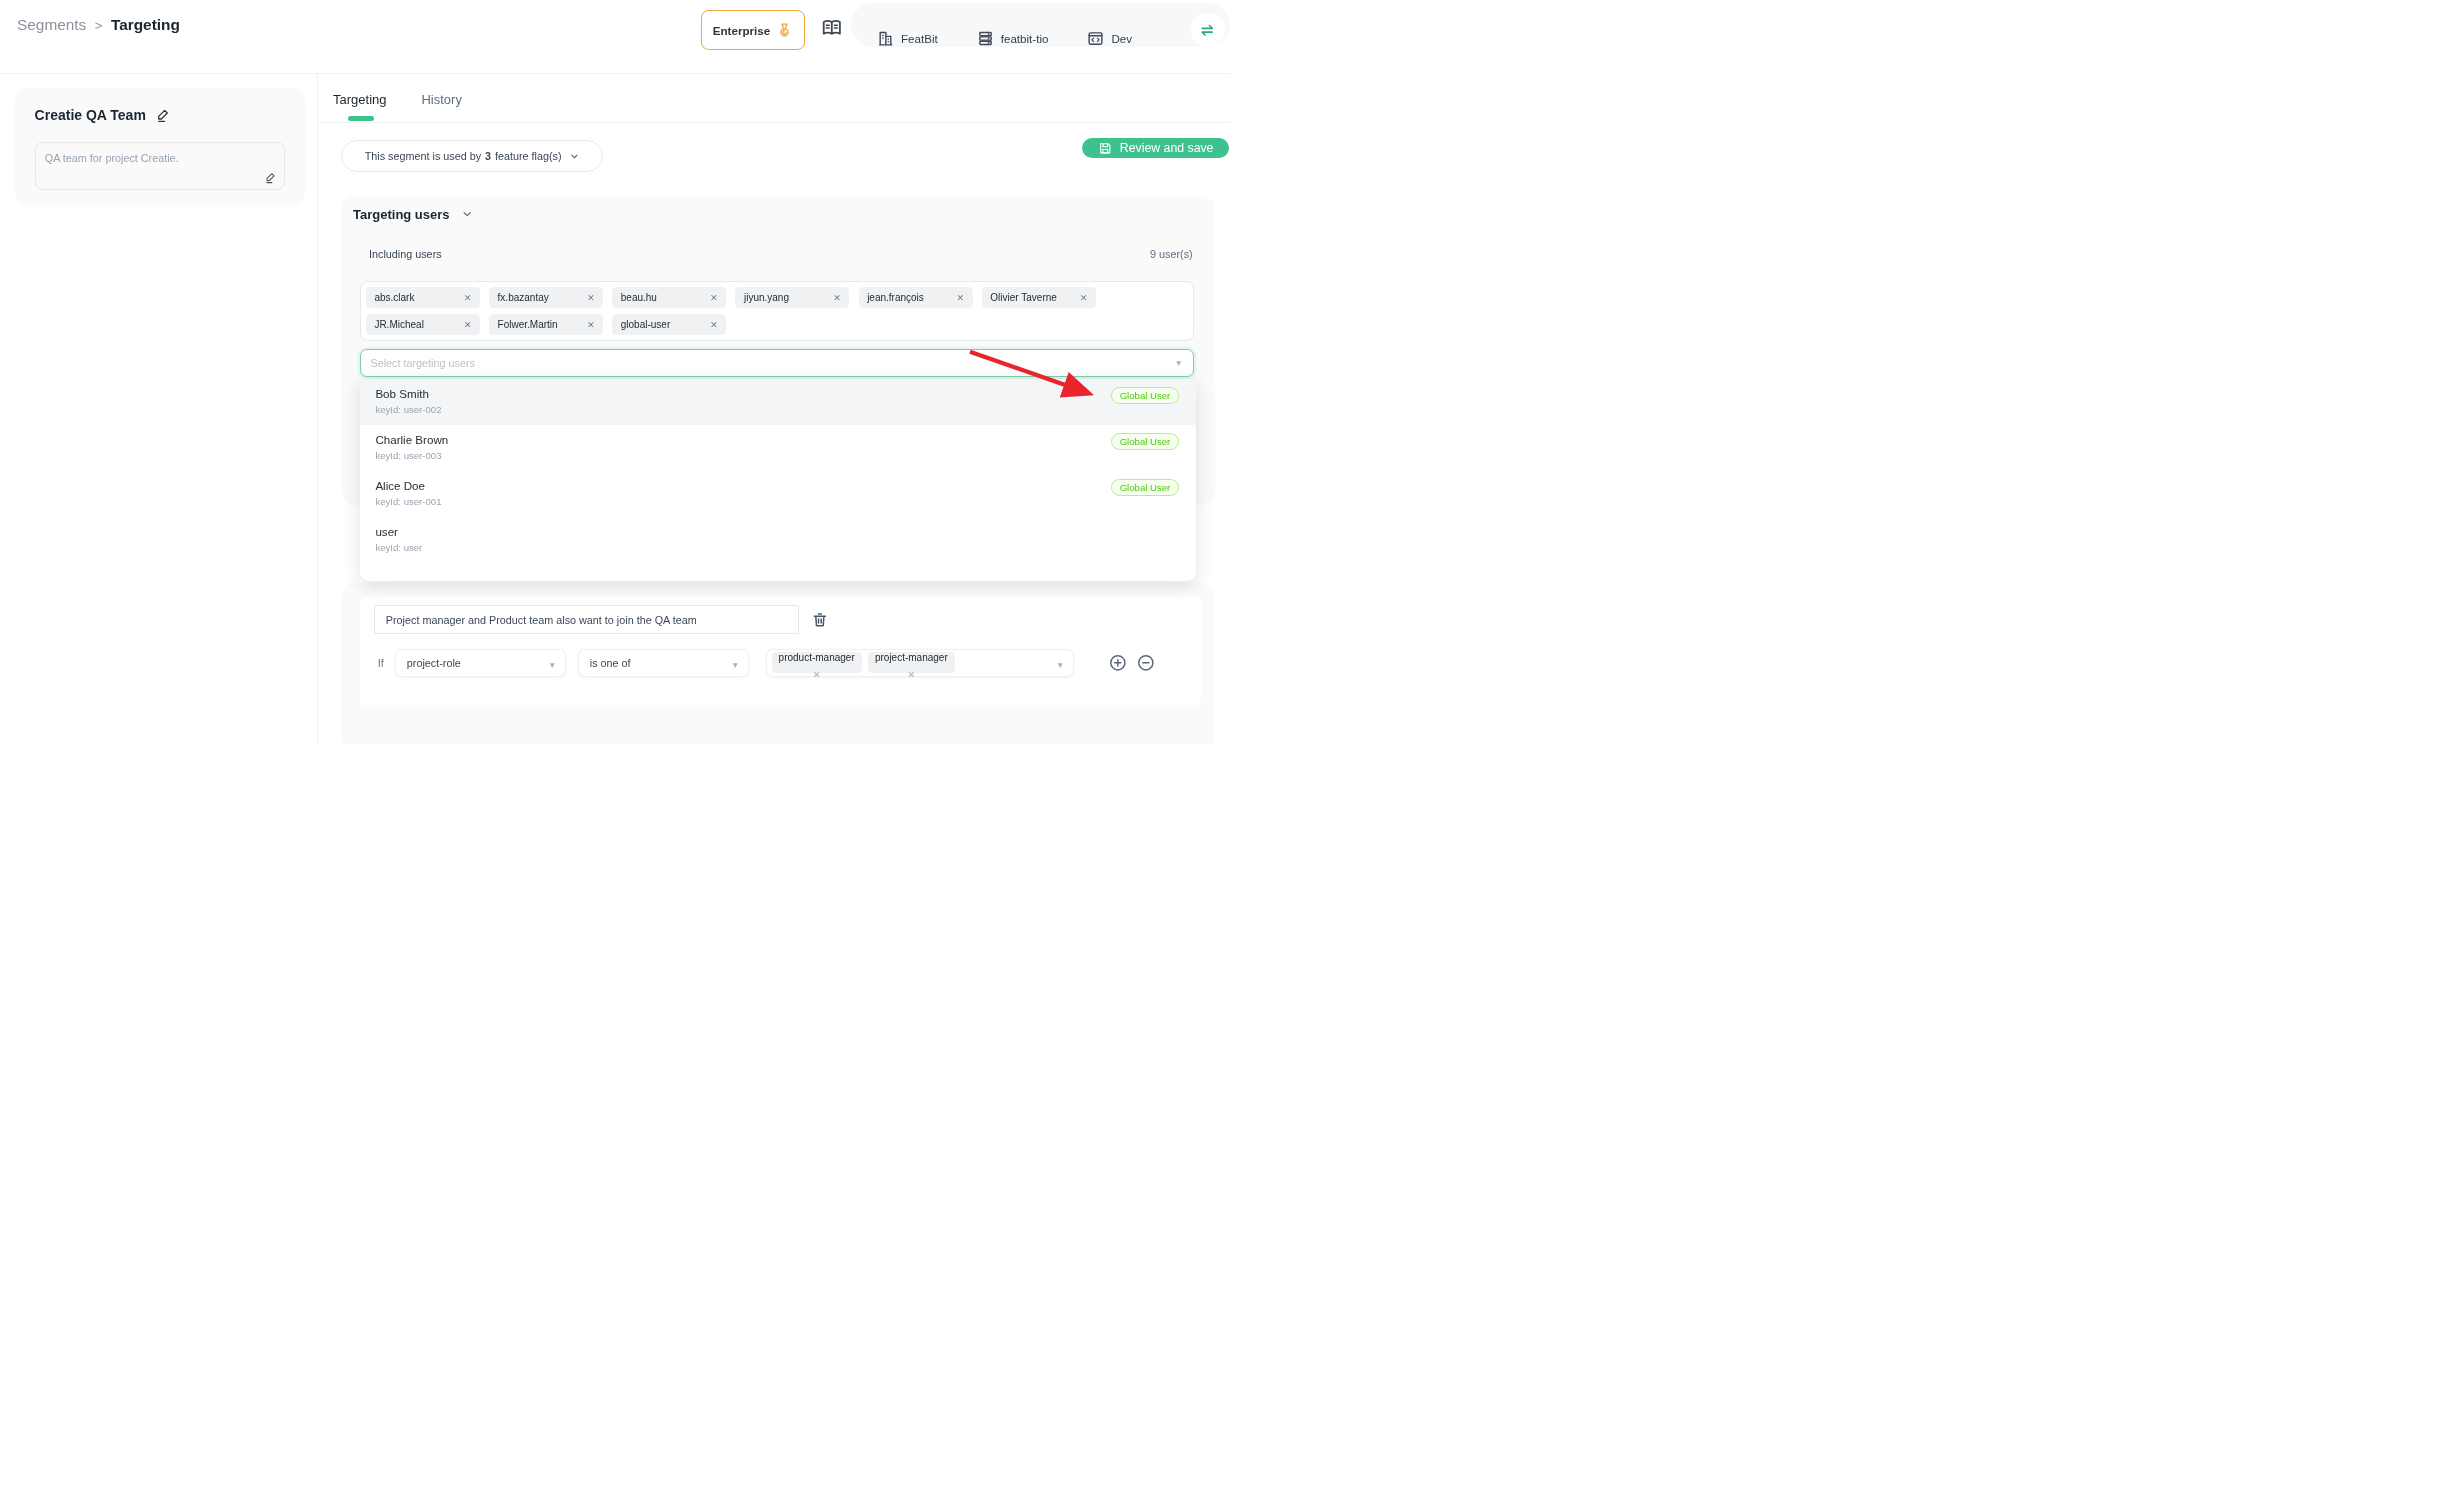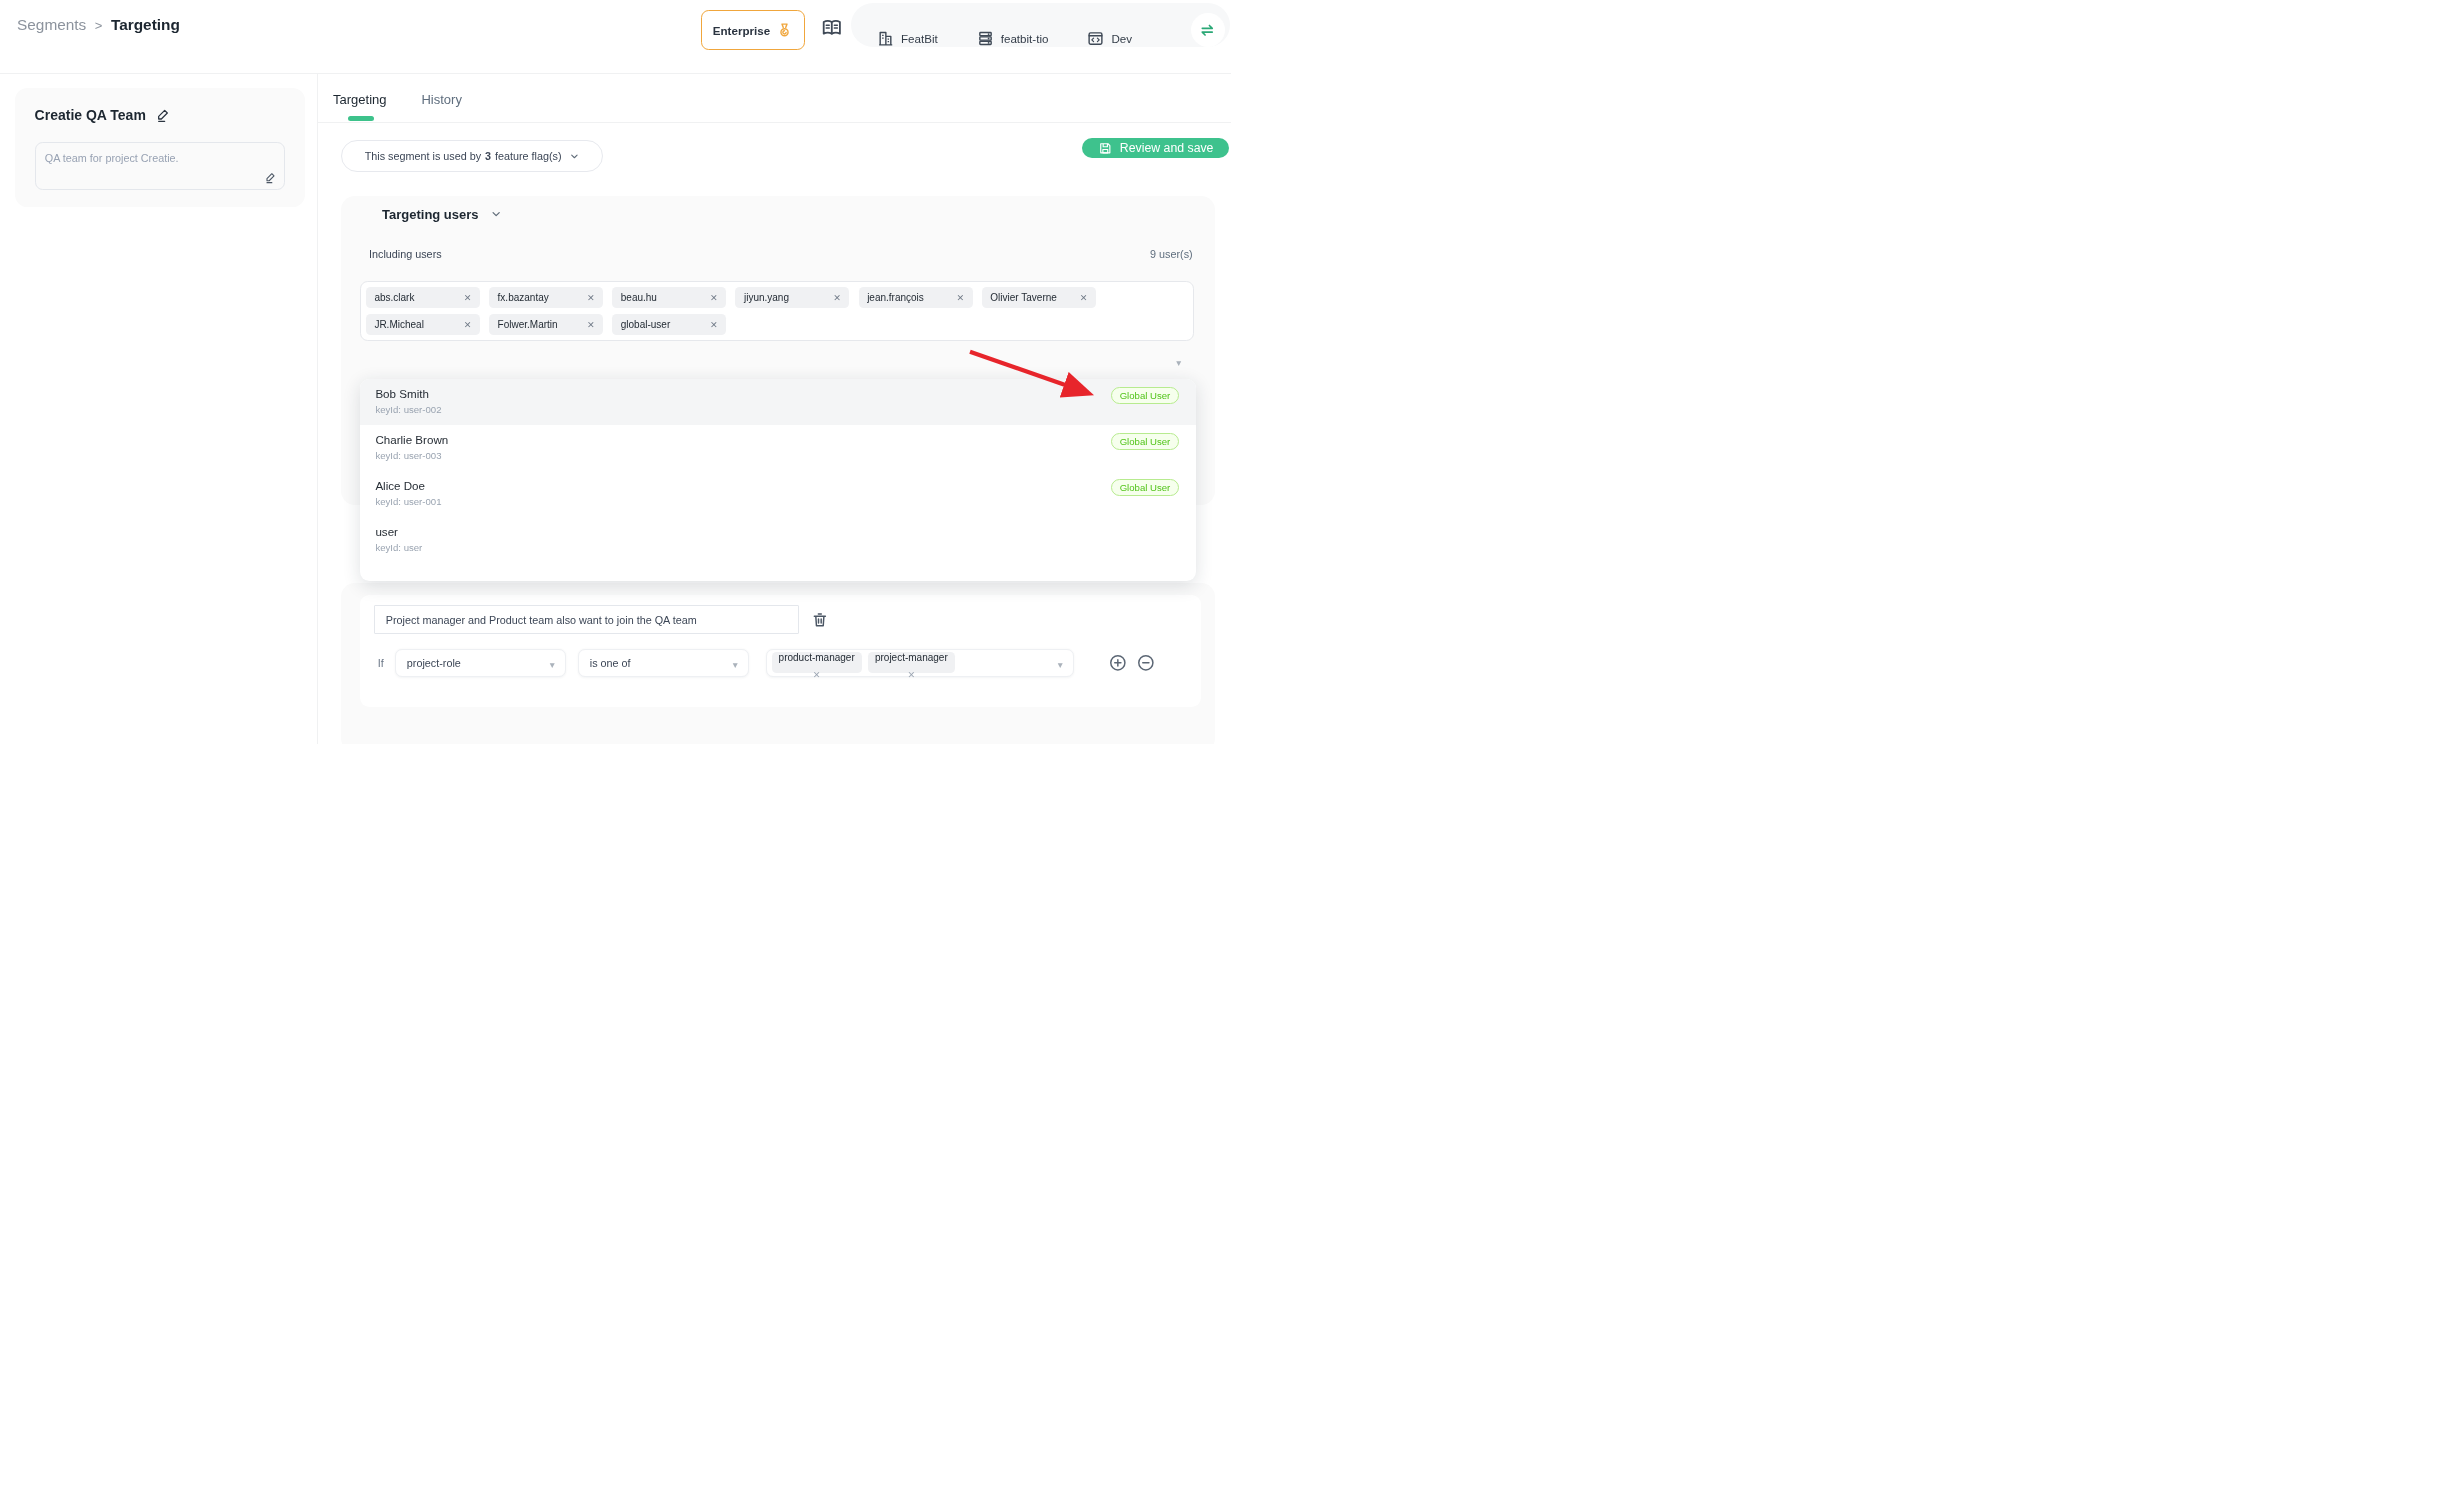--- a/index.html
+++ b/index.html
@@ -66,21 +66,21 @@
   }
   .usage-count { font-weight:bold; }
   .save-btn {
     left:1082px; top:138px; width:147px; height:20px; border-radius:18.5px;
     background:#3ec28d; color:#fff; font-size:12.3px;
     display:flex; align-items:center; justify-content:center; gap:7.7px; cursor:pointer;
   }
 
   
   .card1 { left:341px; top:196px; width:874px; height:309px; background:#fafafa; border-radius:14px; }
-  .card-heading { position:absolute; left:41px; top:10.8px; display:flex; align-items:center; gap:11px; }
+  .card-heading { position:absolute; left:12px; top:10.8px; display:flex; align-items:center; gap:11px; }
   .card-heading-text { font-size:13px; font-weight:bold; color:#1c2630; }
   .including-label { position:absolute; left:28px; top:52px; font-size:10.8px; color:#3c4656; }
   .user-count { position:absolute; right:22.3px; top:52px; font-size:10.8px; color:#5f6e7e; }
 
   .chips-box {
     position:absolute; left:18.5px; top:85px; width:834px;
     background:#fff; border:0.8px solid #e6e8ec; border-radius:7.7px;
     padding:5.4px; display:flex; flex-wrap:wrap; gap:5.4px 9.2px;
   }
   .chip {
@@ -322,20 +322,21 @@
         <span>Folwer.Martin</span>
         <span class="chip-x">✕</span>
       </span>
 
       <span class="chip">
         <span>global-user</span>
         <span class="chip-x">✕</span>
       </span>
     </div>
 
+  <input class="user-select" readonly="" placeholder="Select targeting users" style="">
   <span class="select-caret caret-main">▼</span>
 </div>
 
 <div class="abs dd-panel">
 
     <div class="dd-item is-hover">
       <div class="dd-name">Bob Smith</div>
       <div class="dd-key">keyId: user-002</div>
       <span class="tag-green">Global User</span>
     </div>

